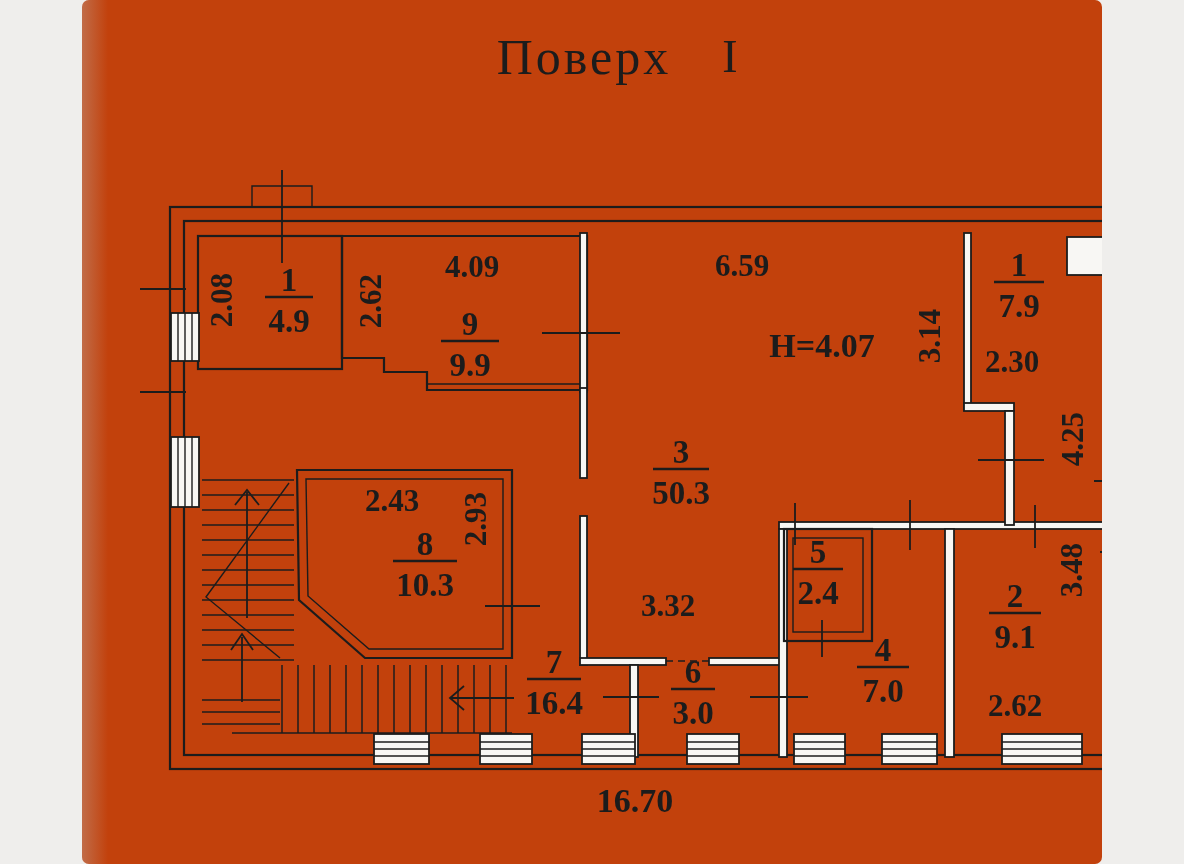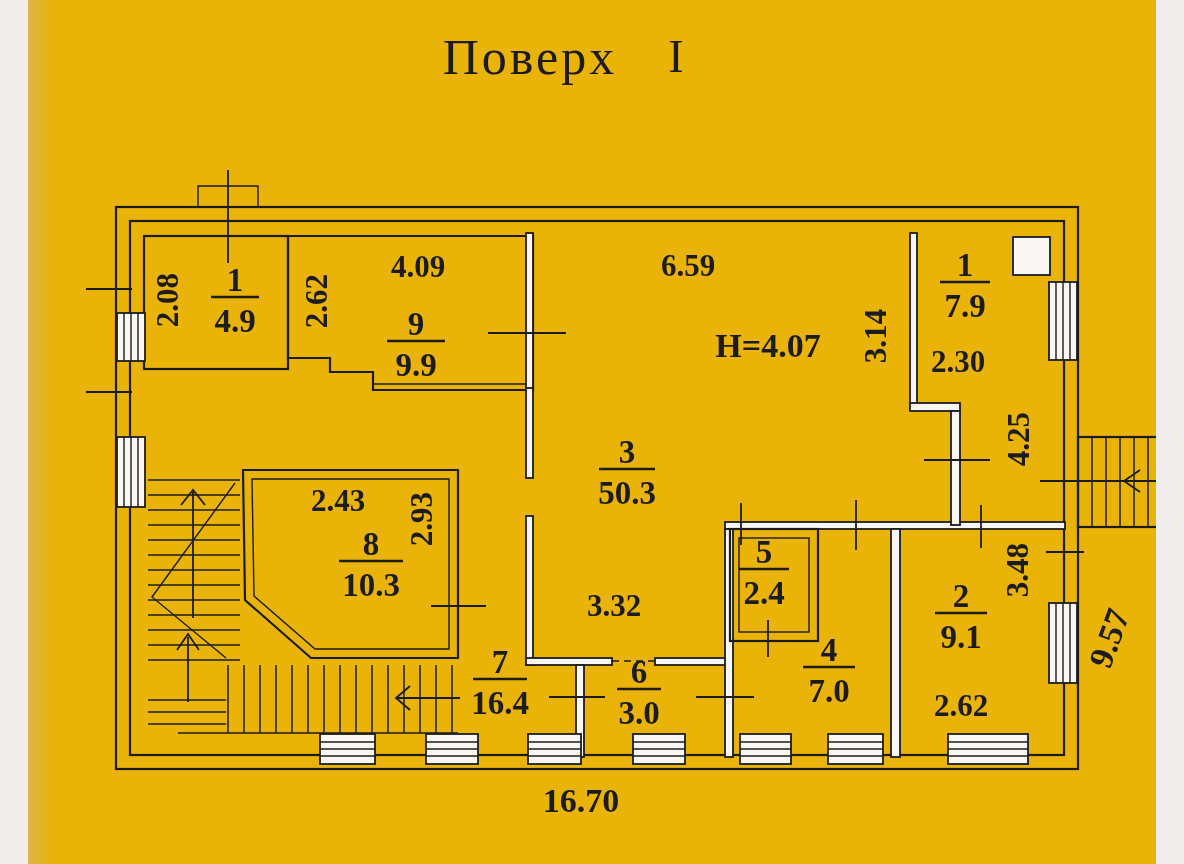--- a/index.html
+++ b/index.html
@@ -1,19 +1,20 @@
 <!DOCTYPE html>
 <html><head>
 <meta charset="utf-8">
 <style>
   html,body{margin:0;padding:0;background:#efeeec;}
   .stage{
-    position:relative;width:1128px;height:864px;margin:0 auto;
-    background:#eab308;overflow:hidden;
+    position:relative;width:1020px;height:864px;margin:0 auto;
+    background:#c2410c;overflow:hidden;
     font-family:"Liberation Serif","DejaVu Serif",serif;
+    border-radius:7px;
   }
   .scan-edge{
     position:absolute;left:0;top:0;width:26px;height:864px;
     background:linear-gradient(90deg,rgba(190,188,184,.35),rgba(190,188,184,0));
     pointer-events:none;
   }
   svg text{
     font-family:"Liberation Serif","DejaVu Serif",serif;
     fill:#1c1c1c;font-weight:bold;
   }

